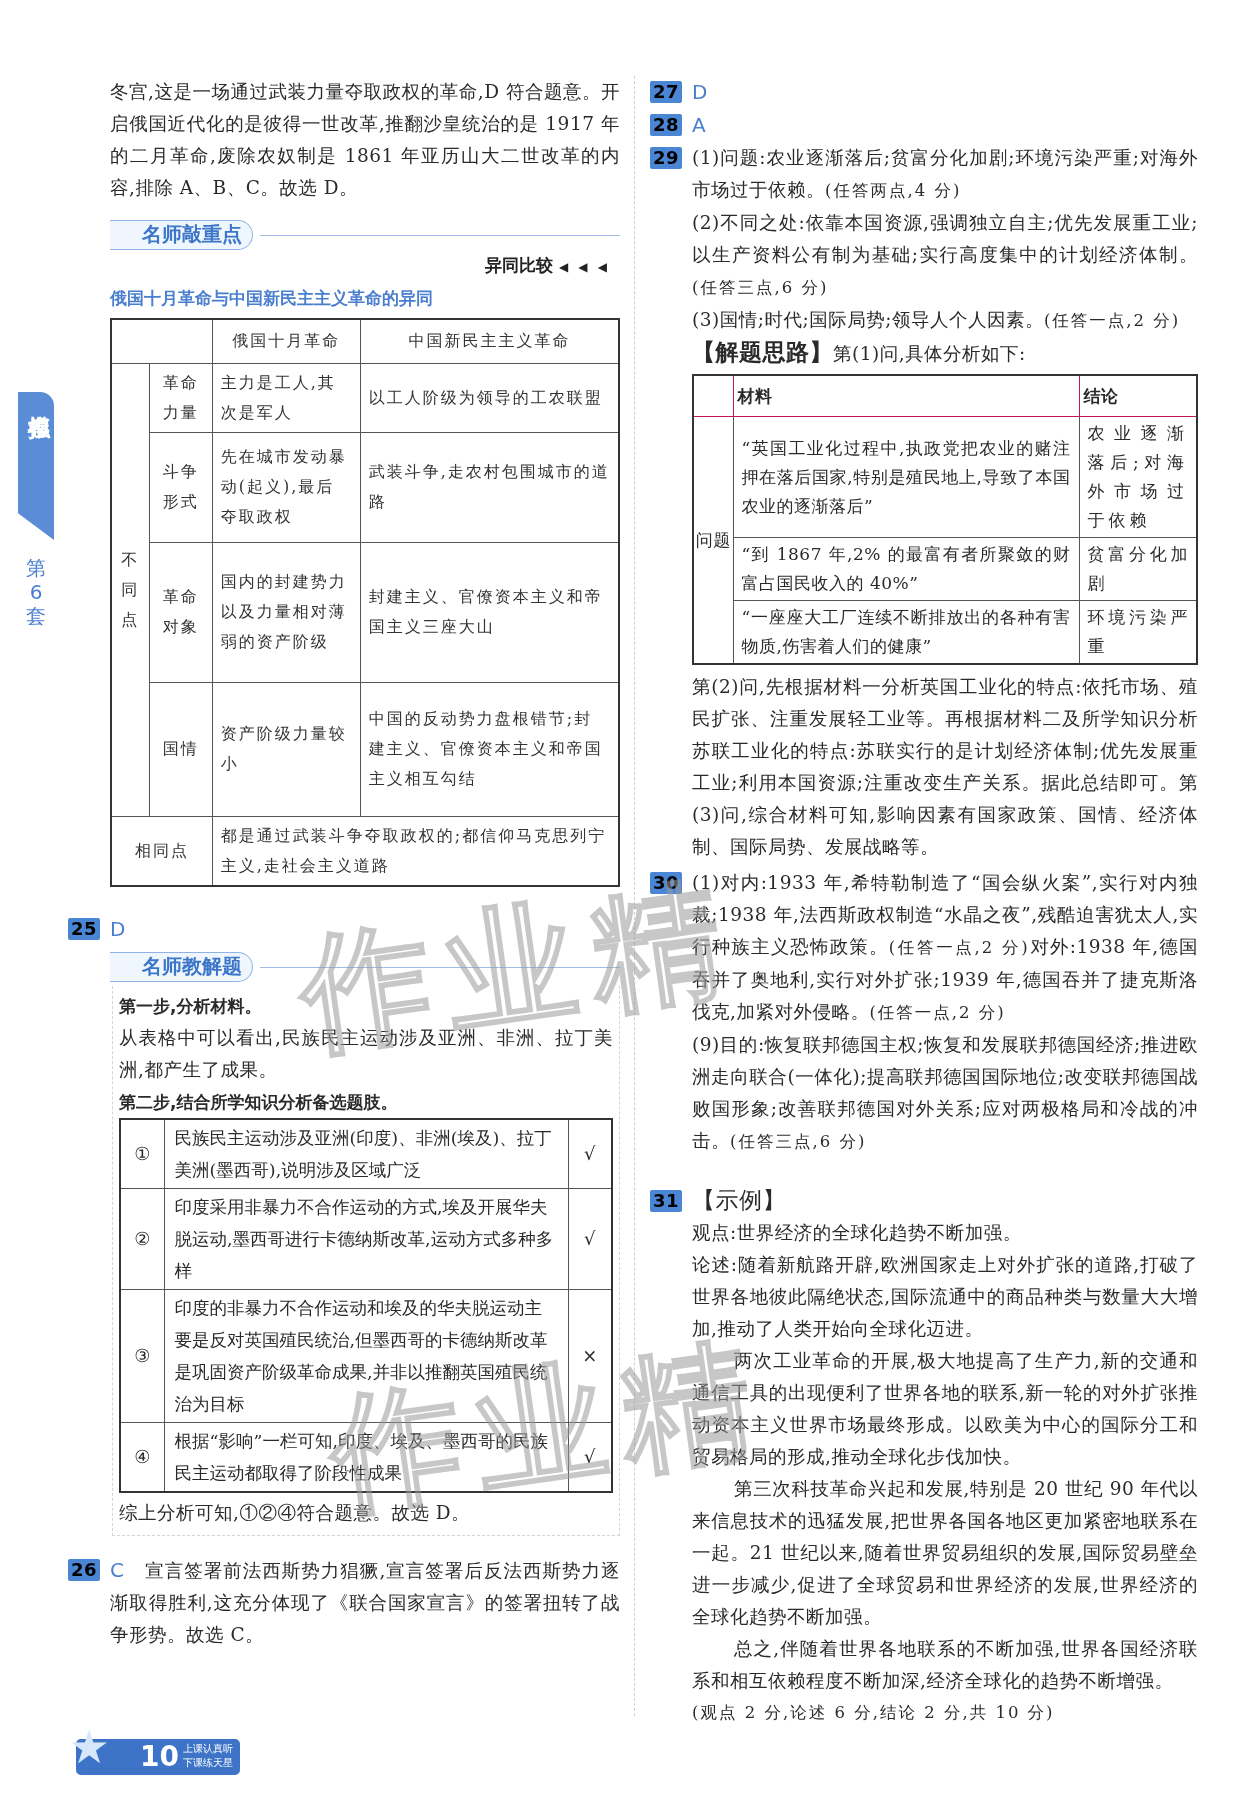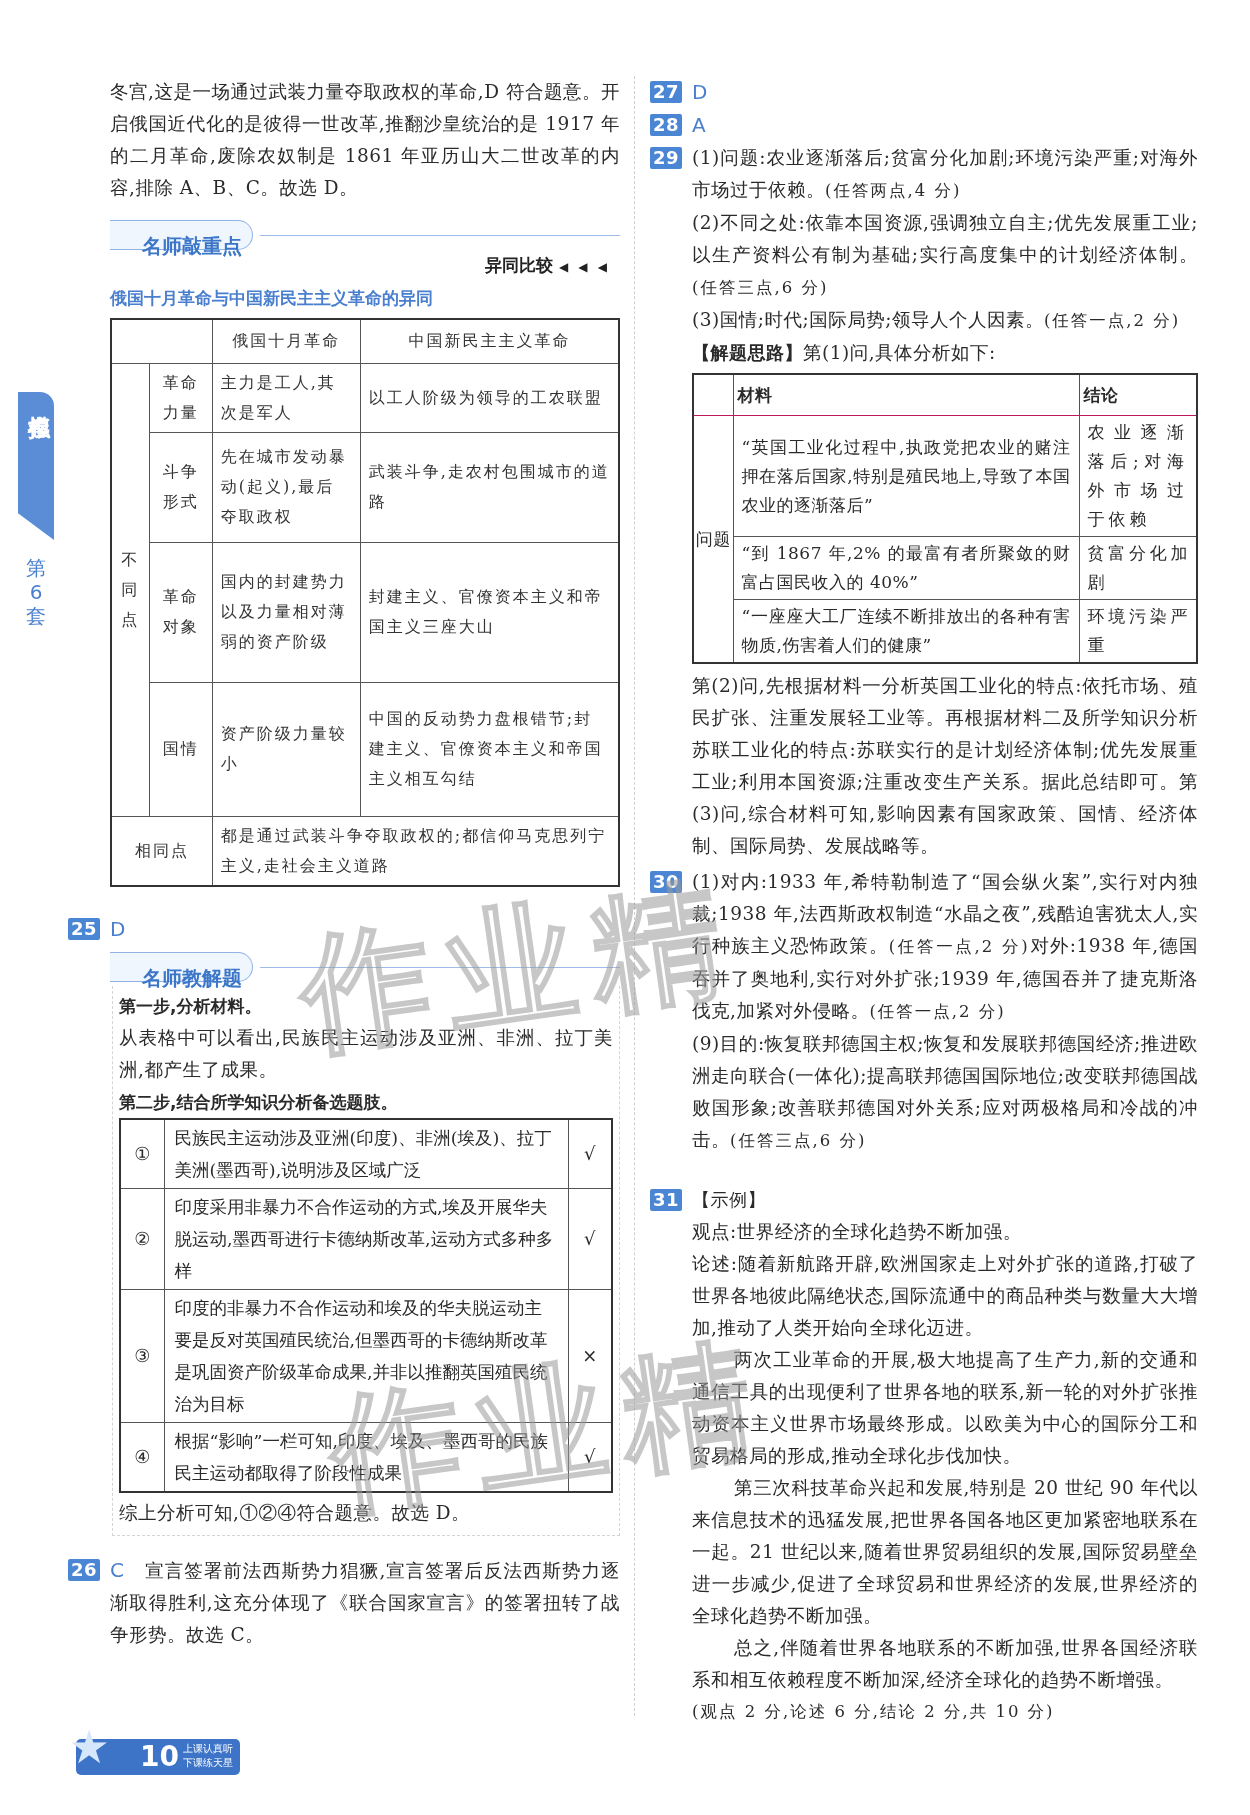--- a/index.html
+++ b/index.html
@@ -39,21 +39,21 @@
     position: absolute; left: 634px; top: 76px; width: 0; height: 1640px;
     border-left: 1px dashed #cfcfcf;
   }
 
   p.txt { line-height: 32px; font-size: 18.5px; letter-spacing: 0.5px; text-align: justify; }
   .para-indent { text-indent: 42px; }
 
   
   .sec-head { position: relative; height: 36px; margin-top: 14px; }
   .sec-pill {
-    position: absolute; left: 0; top: 2px; height: 30px; padding: 12px 10px 0 32px;
+    position: absolute; left: 0; top: 2px; height: 30px; padding: 0 10px 0 32px;
     border: 1.5px solid #8fb3e5; border-left: none; border-radius: 0 16px 16px 0;
     background: #f0f6fd;
     font-family: "DejaVu Sans", sans-serif; font-size: 20px; line-height: 27px;
     color: #3c76c8; font-weight: bold;
   }
   .sec-icon {
     position: absolute; left: 4px; top: 4px; width: 24px; height: 26px;
     color: #5b8dd6; font-size: 18px; line-height: 26px; text-align: center;
   }
   .sec-line {
@@ -83,27 +83,27 @@
 
   table.opts { border: 2px solid #333; font-size: 17.5px; }
   table.opts td { border: 1px solid #555; padding: 2px 10px; line-height: 32px; vertical-align: middle; }
   table.opts td.num { width: 44px; text-align: center; font-size: 18px; }
   table.opts td.mark { width: 44px; text-align: center; font-size: 18px; }
 
   
   .ans { position: relative; padding-left: 42px; line-height: 32px; font-size: 18.5px; letter-spacing: 0.5px; text-align: justify; }
   .badge {
     position: absolute; left: 0; top: 5px; width: 32px; height: 22px;
-    background: #4a86d4; color: #ffffff; border-radius: 2px;
+    background: #4a86d4; color: #000000; border-radius: 2px;
     font-family: "DejaVu Sans", sans-serif; font-weight: bold; font-size: 18px;
     line-height: 22px; text-align: center;
   }
   .choice { font-family: "DejaVu Sans", sans-serif; color: #4a7fcf; font-size: 20px; }
   .score { font-family: "DejaVu Serif", serif; letter-spacing: 2px; font-size: 16.5px; }
-  .hint-label { font-family: Liberation Serif, serif; font-weight: bold; font-size: 18px; margin-top: 27px; }
+  .hint-label { font-family: Liberation Serif, serif; font-weight: bold; font-size: 23px; margin-top: 27px; }
 
   table.mat { border: 2px solid #333; font-size: 17px; margin: 4px 0 6px; }
   table.mat td { border: 1px solid #555; padding: 2px 8px; line-height: 29px; vertical-align: middle; }
   table.mat th { border: 1px solid #be185d; padding: 4px; font-family: "DejaVu Sans", sans-serif; font-weight: bold; font-size: 17px; }
 
   .watermark {
     position: absolute; font-family: "DejaVu Sans", sans-serif; font-weight: bold;
     color: transparent; -webkit-text-stroke: 1.6px #9a9a9a; opacity: 0.55;
     transform: rotate(-8deg); font-size: 130px; letter-spacing: 16px; pointer-events: none;
   }

